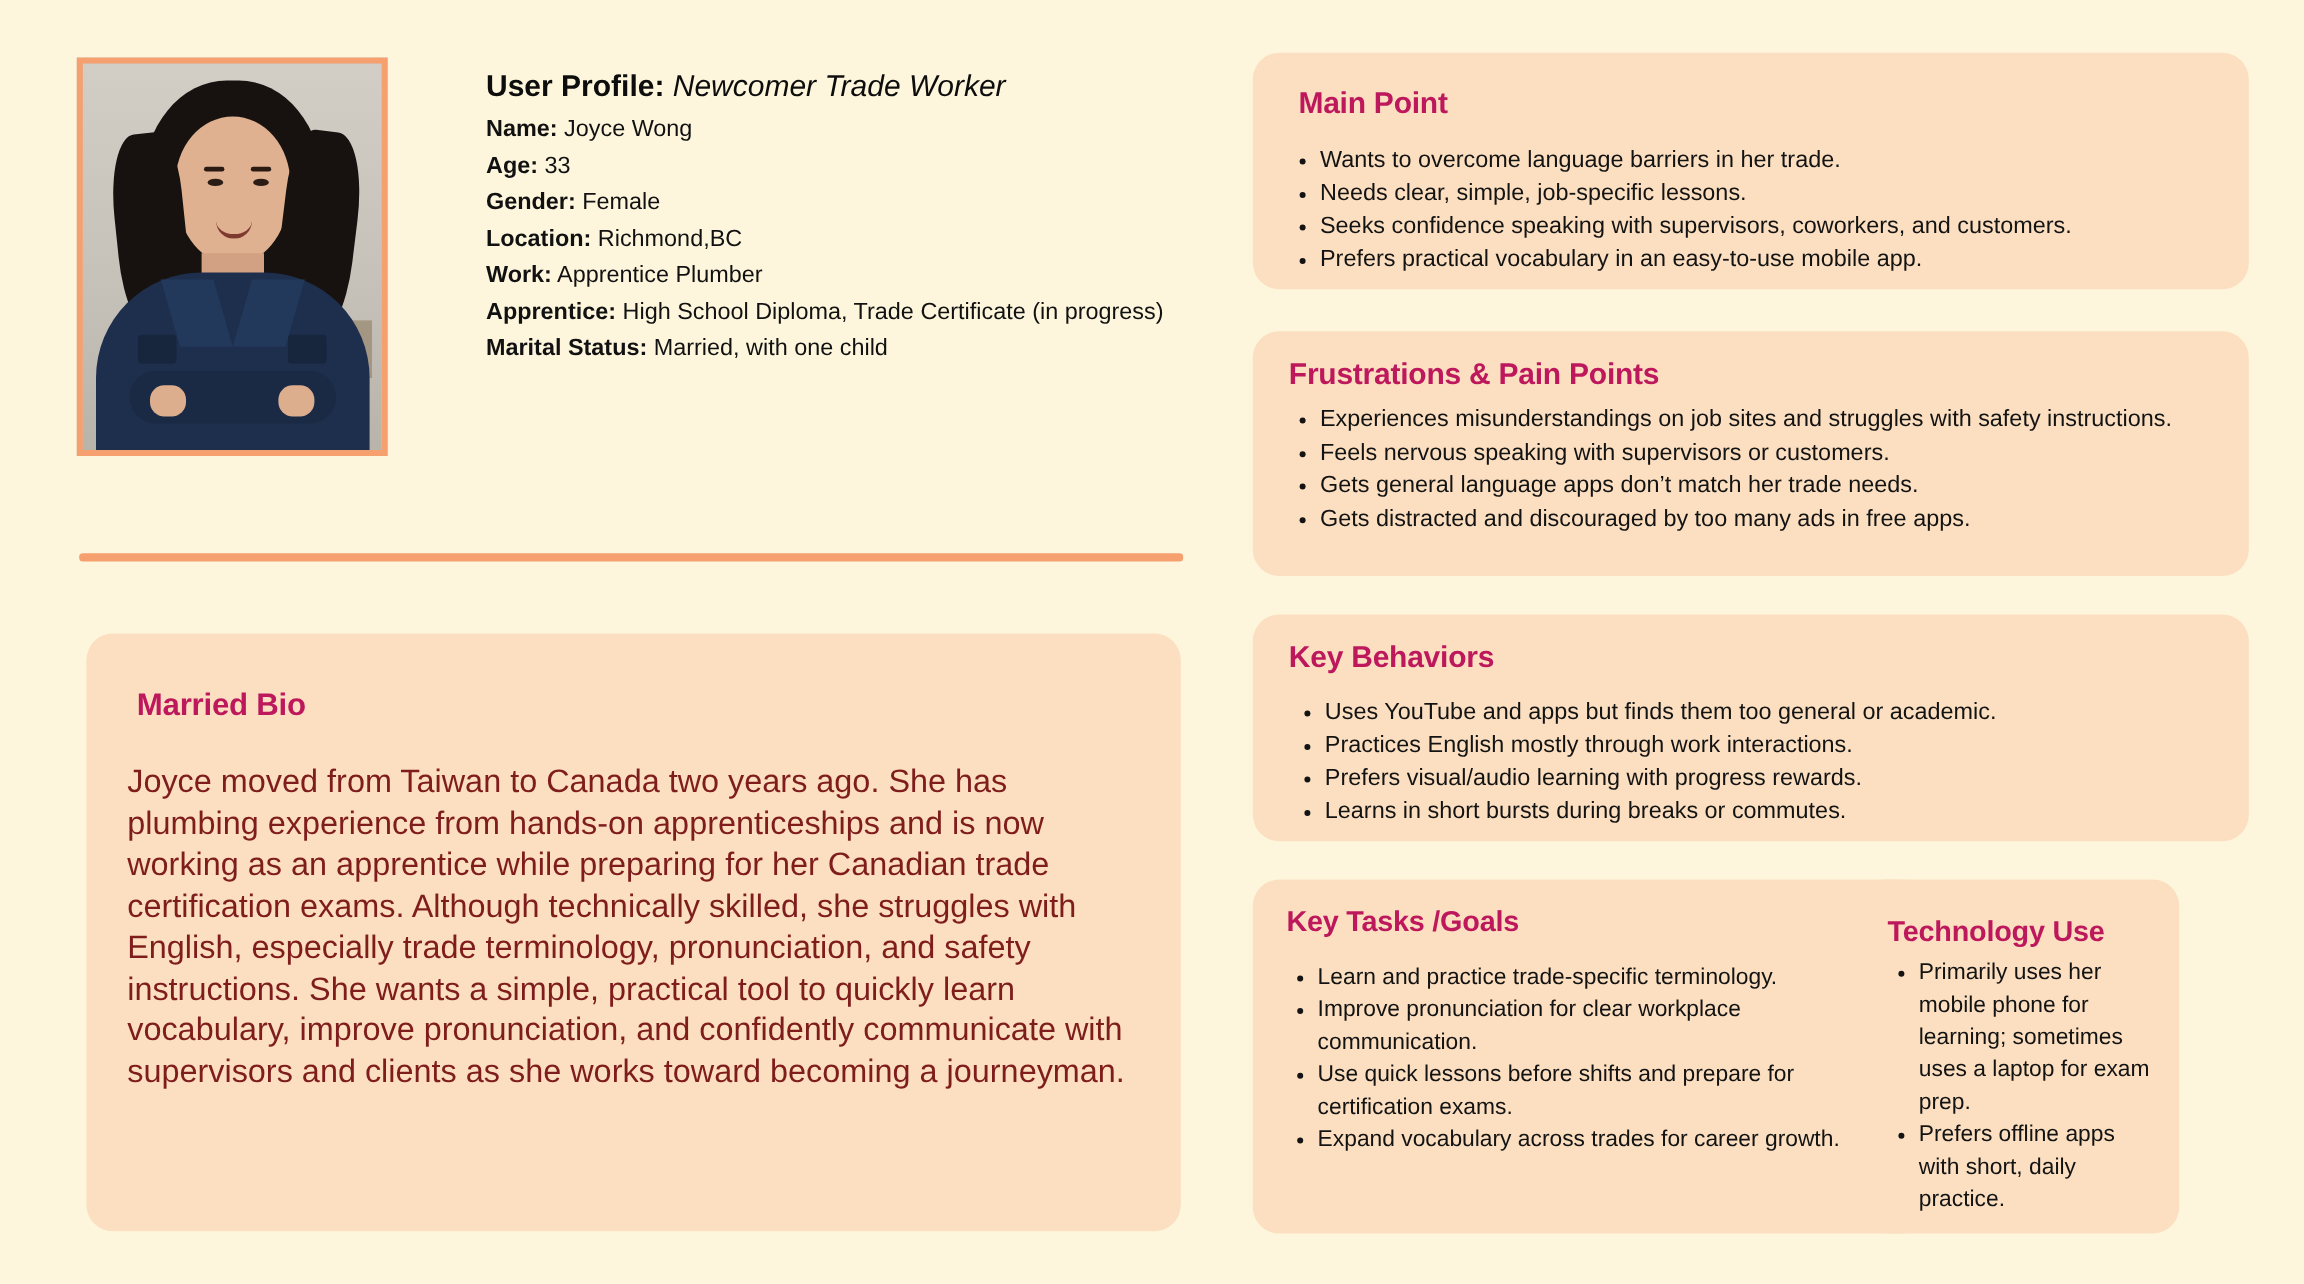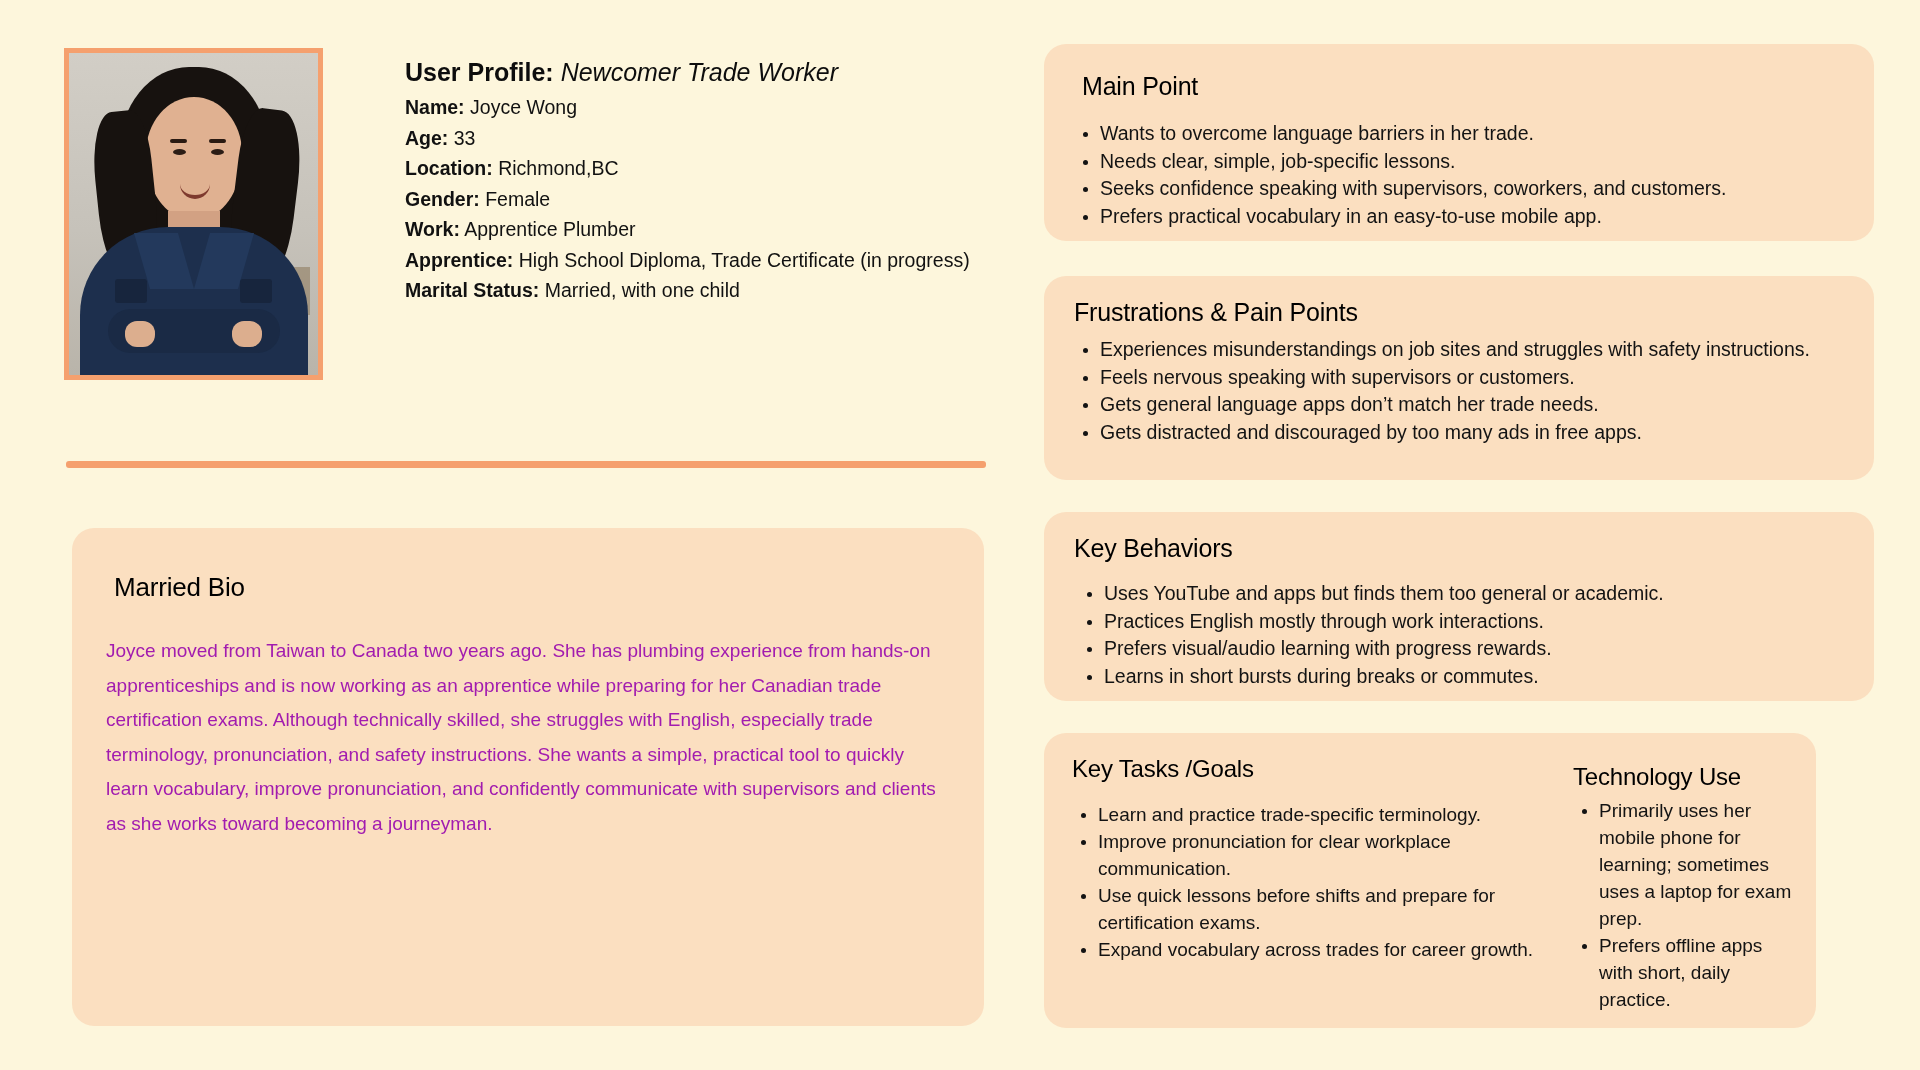--- a/index.html
+++ b/index.html
@@ -212,22 +212,22 @@
   }
 
   
   .card {
     position: absolute;
     background: #fbdfc0;
     border-radius: 22px;
     box-sizing: border-box;
   }
   .card-title {
-    font-weight: 400;
-    color: #000000;
+    font-weight: 700;
+    color: #be185d;
     letter-spacing: -0.2px;
   }
   ul.bullets {
     margin: 0;
     padding: 0 0 0 26px;
     list-style: none;
   }
   ul.bullets li {
     position: relative;
     color: #131313;
@@ -251,23 +251,23 @@
     height: 498px;
     padding: 28px 34px 0 34px;
   }
   #card-bio .card-title {
     font-size: 26px;
     line-height: 34px;
     margin: 14px 0 0 8px;
   }
   #card-bio .bio-text {
     margin: 30px 0 0 0;
-    font-size: 19px;
+    font-size: 27px;
     line-height: 34.5px;
-    color: #a21caf;
+    color: #7f1d1d;
   }
 
   
   #card-main {
     left: 1044px;
     top: 44px;
     width: 830px;
     height: 197px;
     padding: 18px 30px 0 30px;
   }
@@ -397,26 +397,26 @@
 
     <div class="profile-row">
       <span class="lbl">Name:</span>
       <span class="val">Joyce Wong</span>
     </div>
     <div class="profile-row">
       <span class="lbl">Age:</span>
       <span class="val">33</span>
     </div>
     <div class="profile-row">
+      <span class="lbl">Gender:</span>
+      <span class="val">Female</span>
+    </div>
+    <div class="profile-row">
       <span class="lbl">Location:</span>
       <span class="val">Richmond,BC</span>
-    </div>
-    <div class="profile-row">
-      <span class="lbl">Gender:</span>
-      <span class="val">Female</span>
     </div>
     <div class="profile-row">
       <span class="lbl">Work:</span>
       <span class="val">Apprentice Plumber</span>
     </div>
     <div class="profile-row">
       <span class="lbl">Apprentice:</span>
       <span class="val">High School Diploma, Trade Certificate (in progress)</span>
     </div>
     <div class="profile-row">

